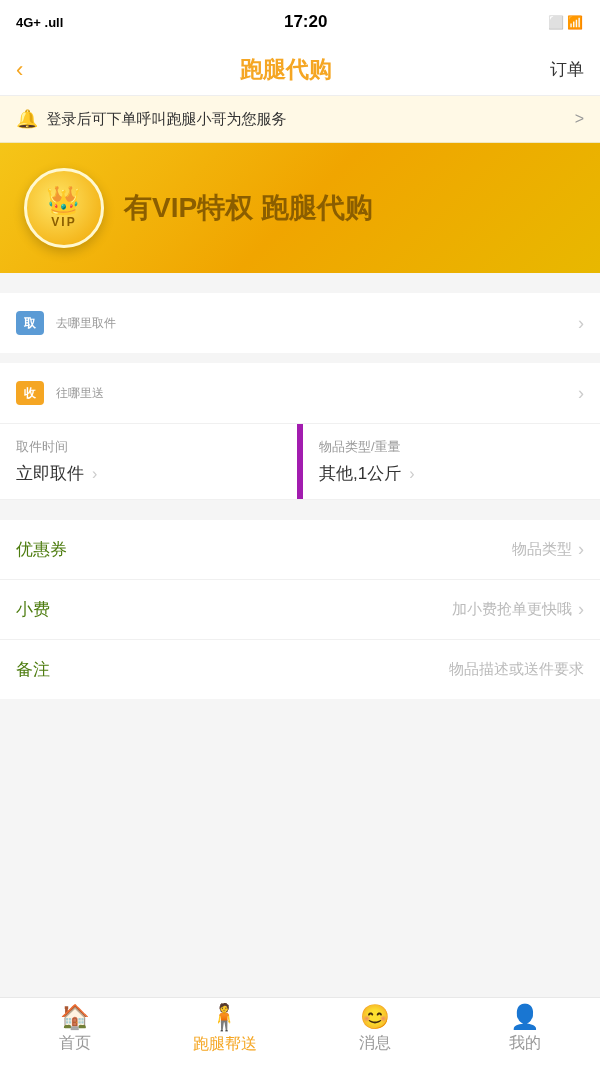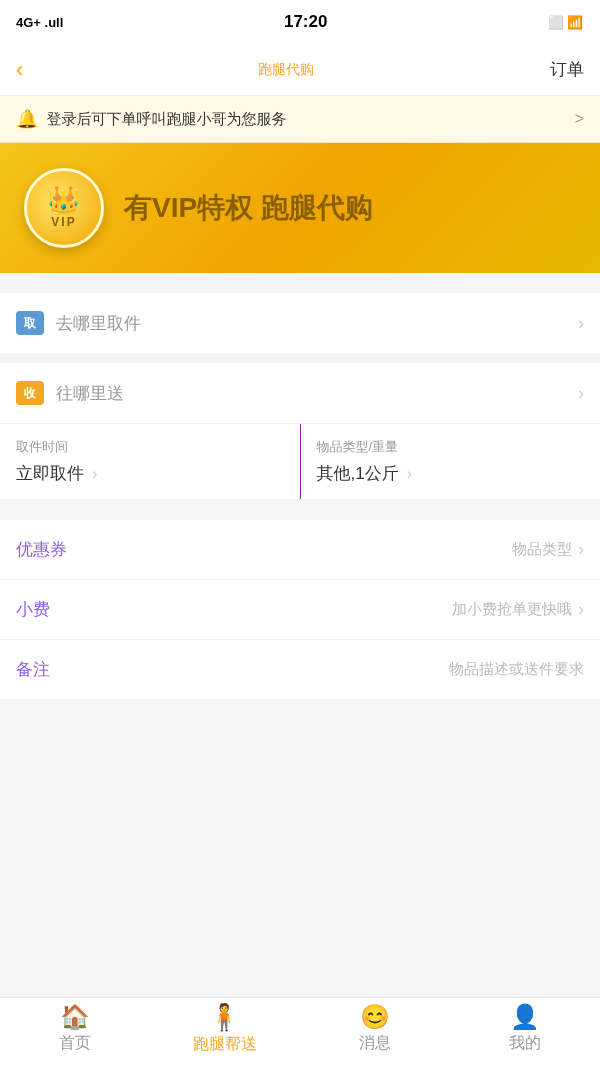--- a/index.html
+++ b/index.html
@@ -37,22 +37,22 @@
       padding: 0 16px;
       border-bottom: 1px solid #eee;
     }
     .nav-back {
       font-size: 22px;
       color: #f5a623;
       cursor: pointer;
       width: 40px;
     }
     .nav-title {
-      font-size: 14px;
-      font-weight: 400;
+      font-size: 23px;
+      font-weight: 700;
       color: #f5a623;
     }
     .nav-right {
       font-size: 17px;
       color: #333;
       cursor: pointer;
       width: 40px;
       text-align: right;
       margin-left: 28px;
     }
@@ -138,42 +138,42 @@
       font-size: 12px;
       font-weight: 700;
       color: #fff;
       margin-right: 12px;
       flex-shrink: 0;
     }
     .tag-pickup { background: #5b9bd5; }
     .tag-delivery { background: #f5a623; }
     .item-label {
       flex: 1;
-      font-size: 17px;
+      font-size: 12px;
       color: #999;
     }
     .item-arrow {
       color: #ccc;
       font-size: 18px;
     }
 
     
     .split-row {
       display: flex;
       background: #fff;
       border-top: 1px solid #f0f0f0;
       border-bottom: 1px solid #f0f0f0;
     }
     .split-cell {
       flex: 1;
       padding: 14px 16px;
       cursor: pointer;
     }
     .split-cell:first-child {
-      border-right: 1px solid #a21caf;
+      border-right: 6px solid #a21caf;
     }
     .split-label {
       font-size: 13px;
       color: #999;
       margin-bottom: 6px;
     }
     .split-value-row {
       display: flex;
       align-items: center;
       gap: 8px;
@@ -196,21 +196,21 @@
     .form-row {
       display: flex;
       align-items: center;
       padding: 18px 16px;
       border-bottom: 1px solid #f0f0f0;
       cursor: pointer;
     }
     .form-row:last-child { border-bottom: none; }
     .form-key {
       font-size: 17px;
-      color: #8b5cf6;
+      color: #4d7c0f;
       width: 80px;
       flex-shrink: 0;
     }
     .form-value-area {
       flex: 1;
       display: flex;
       align-items: center;
       justify-content: flex-end;
       gap: 6px;
     }

